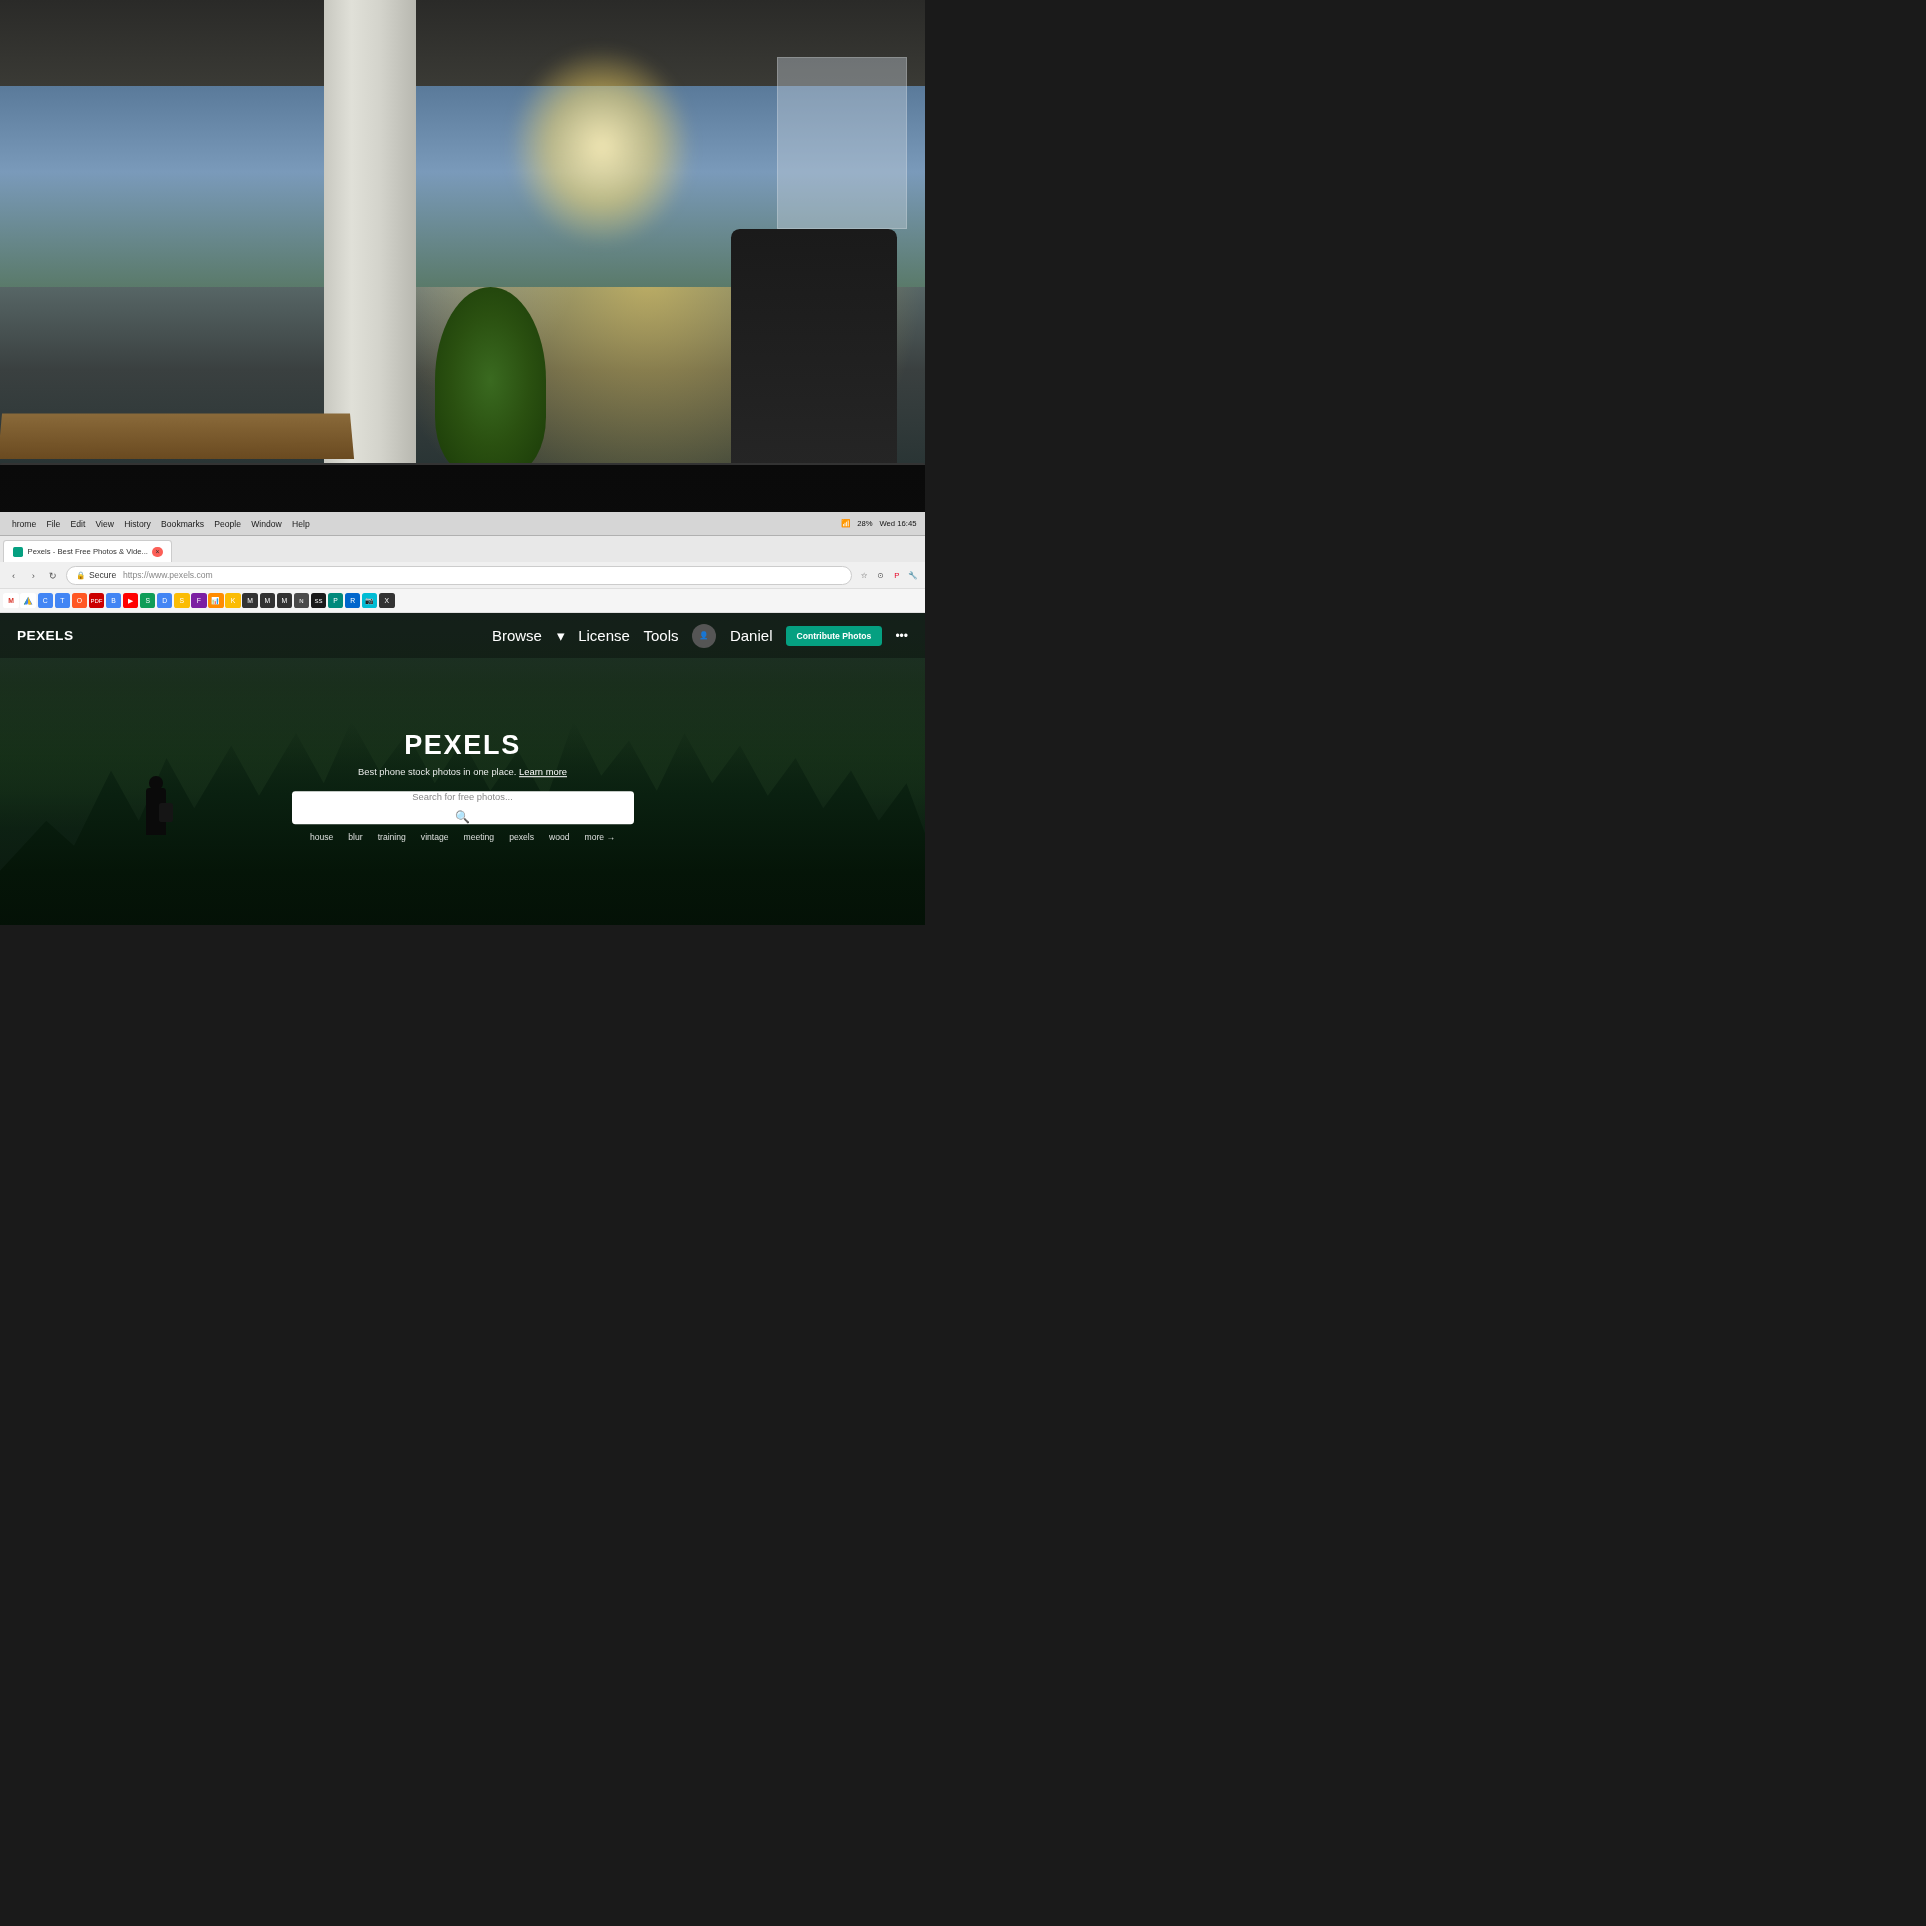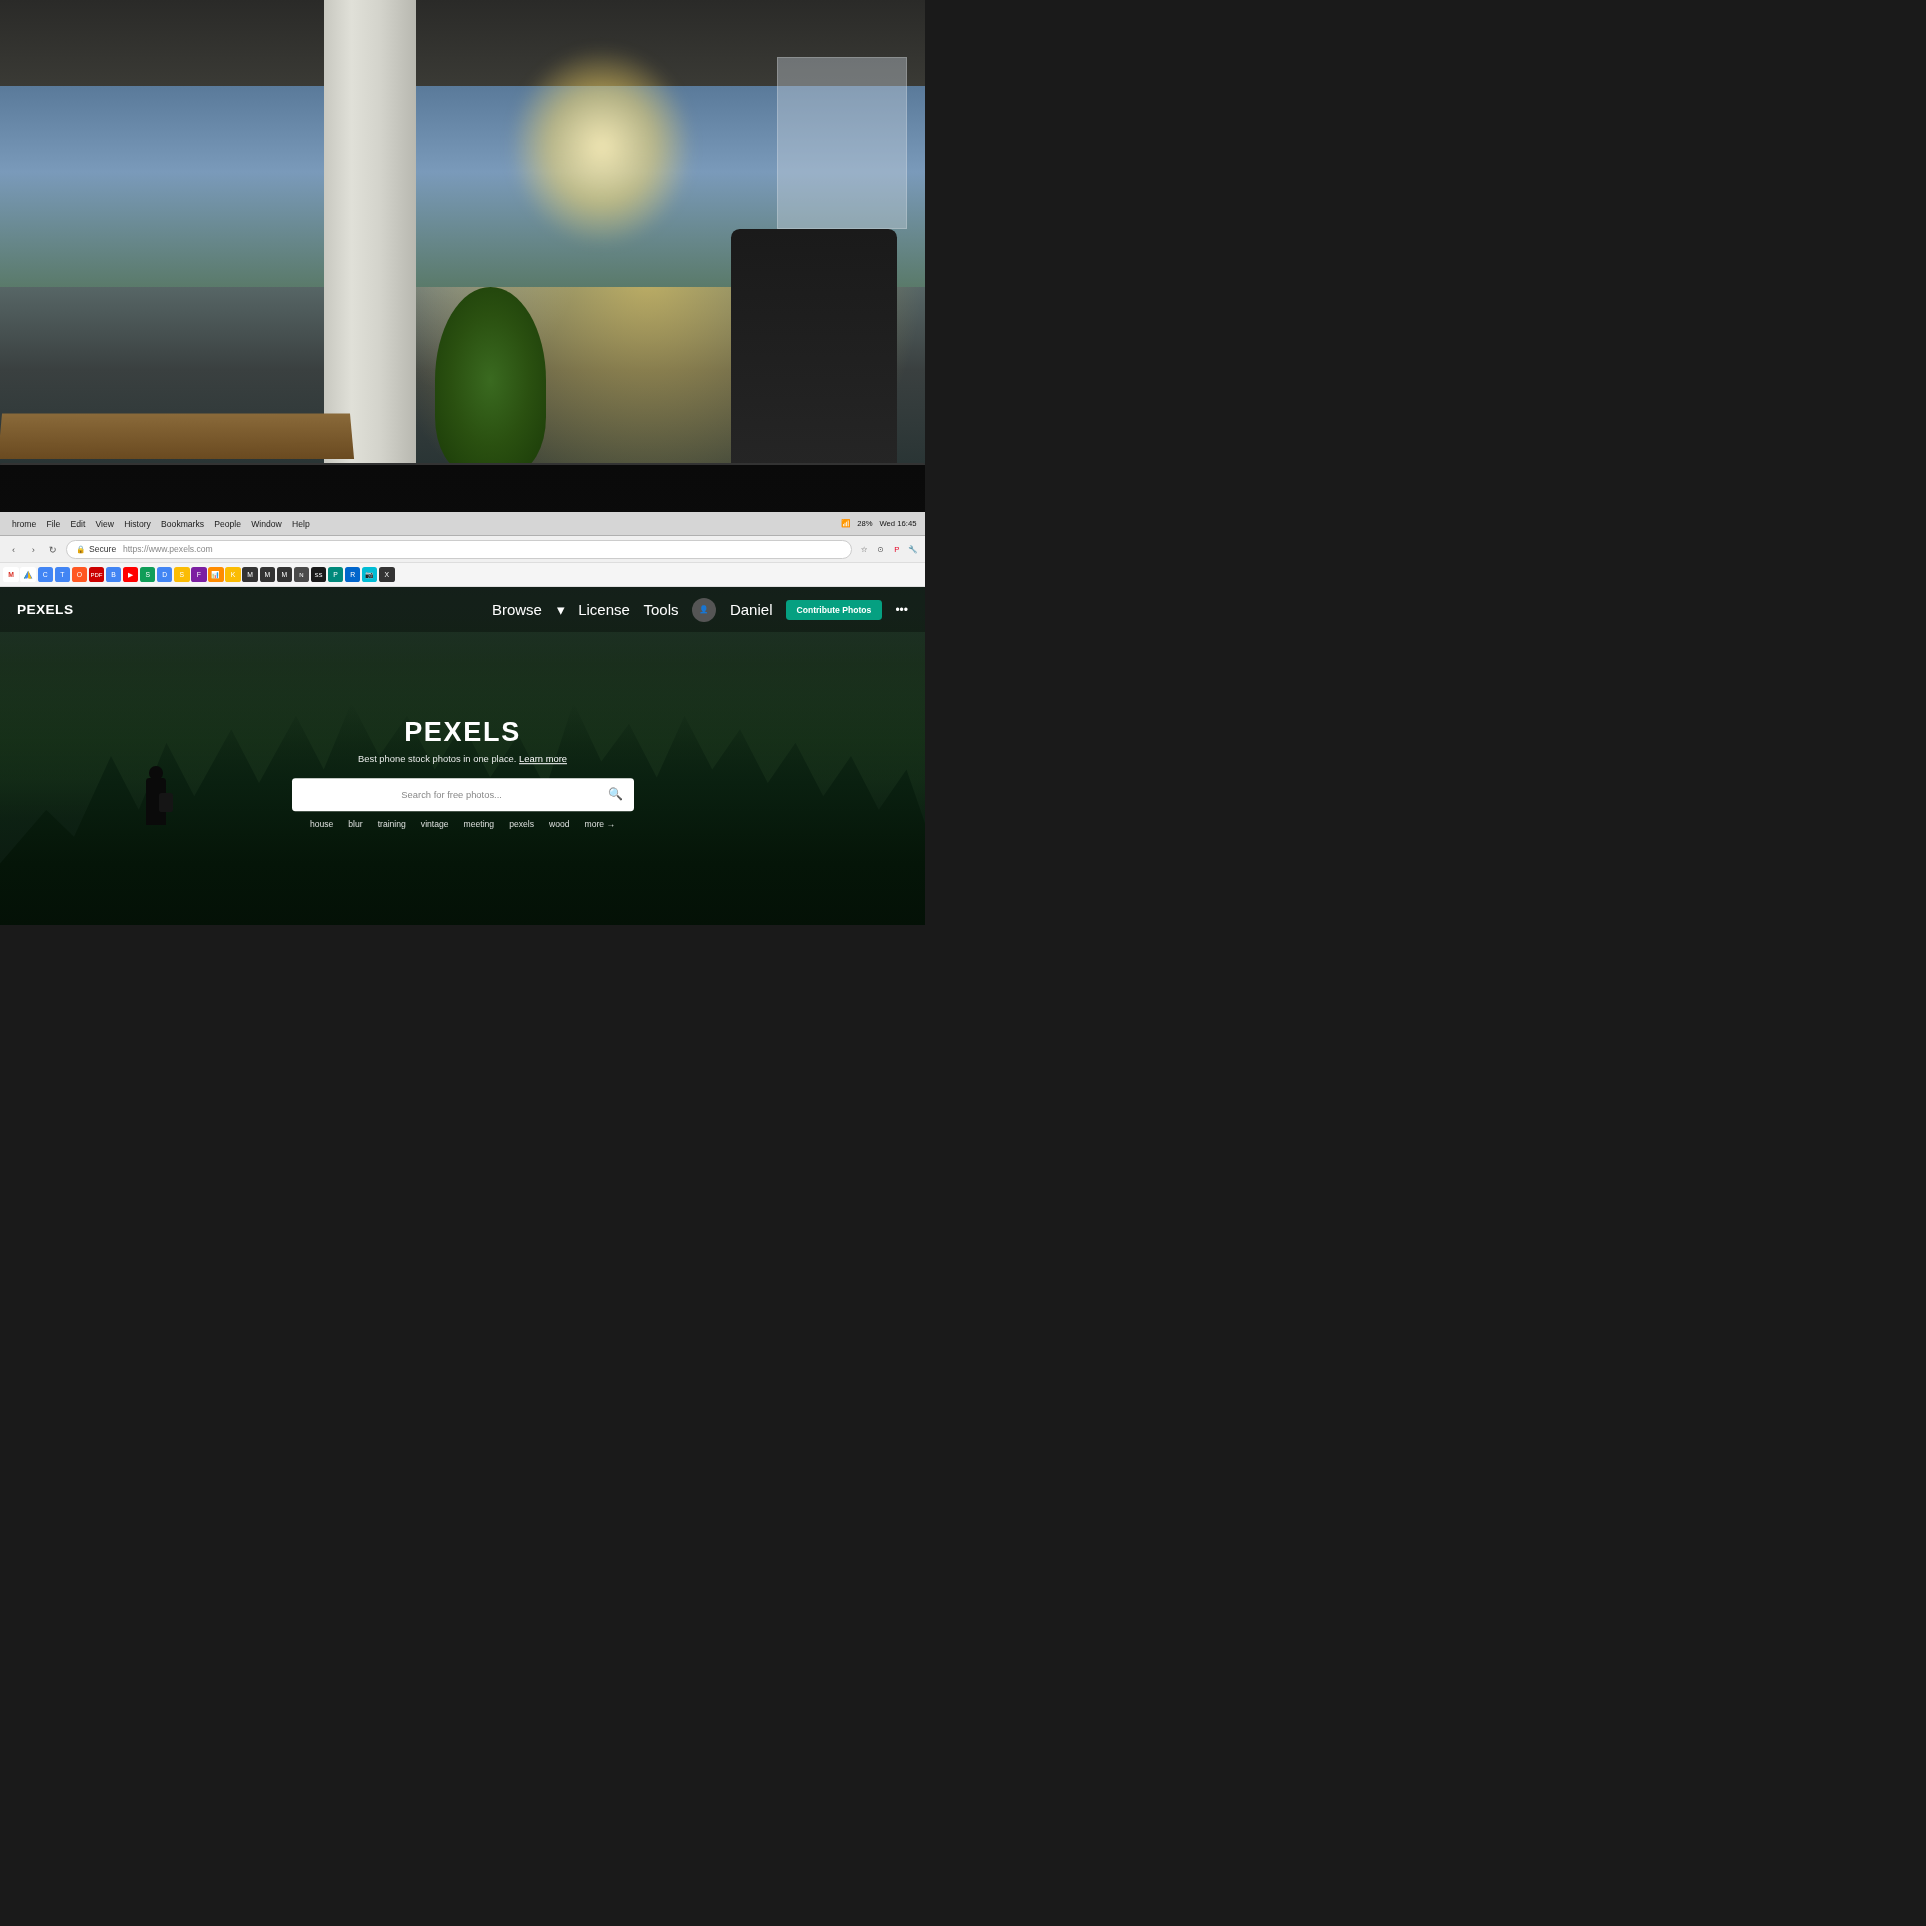--- a/index.html
+++ b/index.html
@@ -500,20 +500,21 @@
       width: 100%;
       max-width: 342px;
       height: 33px;
       background: #fff;
       border-radius: 3.4px;
       display: flex;
       align-items: center;
       padding: 0 10.3px;
       gap: 6.8px;
       margin: 0 auto 8.6px;
+      flex-direction: column;
     }
 
     .search-input-text {
       flex: 1;
       font-size: 9.4px;
       color: #888;
     }
 
     .search-icon-btn {
       color: #555;
@@ -616,20 +617,27 @@
             <span class="menu-item">Window</span>
             <span class="menu-item">Help</span>
           </div>
           <div class="titlebar-right">
             <span class="sys-tray-item">📶</span>
             <span class="sys-tray-item">28%</span>
             <span class="sys-tray-item">Wed 16:45</span>
           </div>
         </div>
 
+        <div class="tabbar">
+          <div class="tab-active">
+            <span style="width:10.3px;height:10.3px;background:#05a081;border-radius:1.7px;display:inline-block;"></span>
+            <span>Pexels - Best Free Photos &amp; Vide...</span>
+            <span class="tab-close">×</span>
+          </div>
+        </div>
 
         <div class="addressbar">
           <div class="address-nav">
             <div class="nav-btn">‹</div>
             <div class="nav-btn">›</div>
             <div class="nav-btn">↻</div>
           </div>
           <div class="url-bar">
             <span class="secure-indicator">🔒</span>
             <span>Secure</span>

